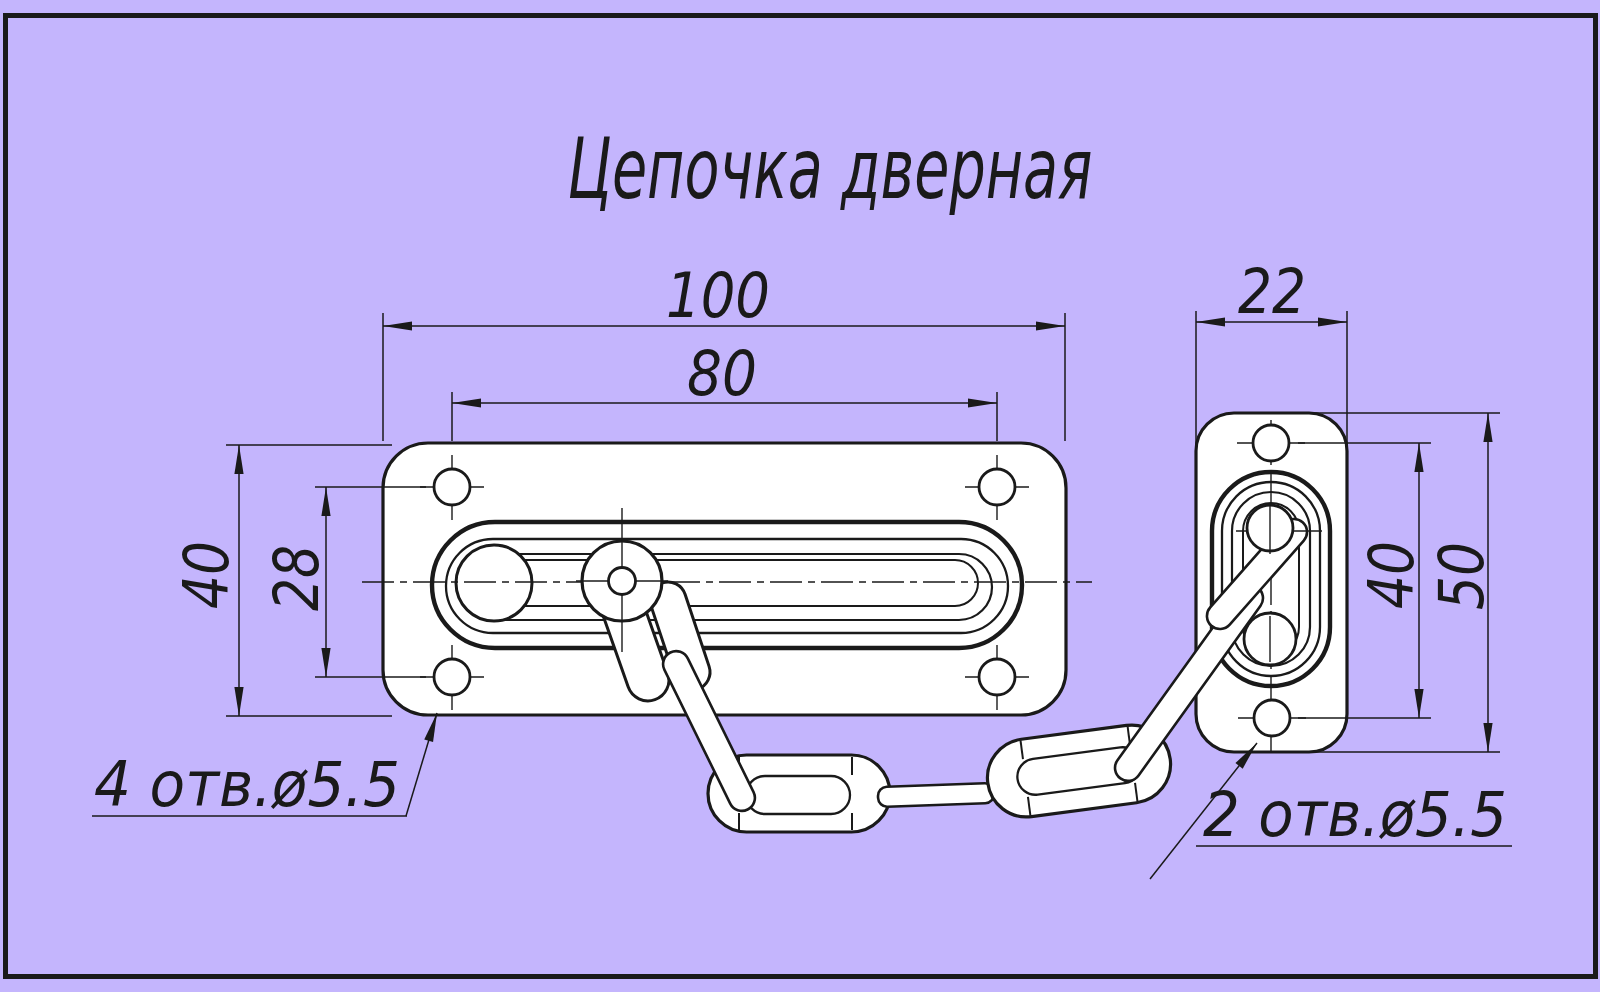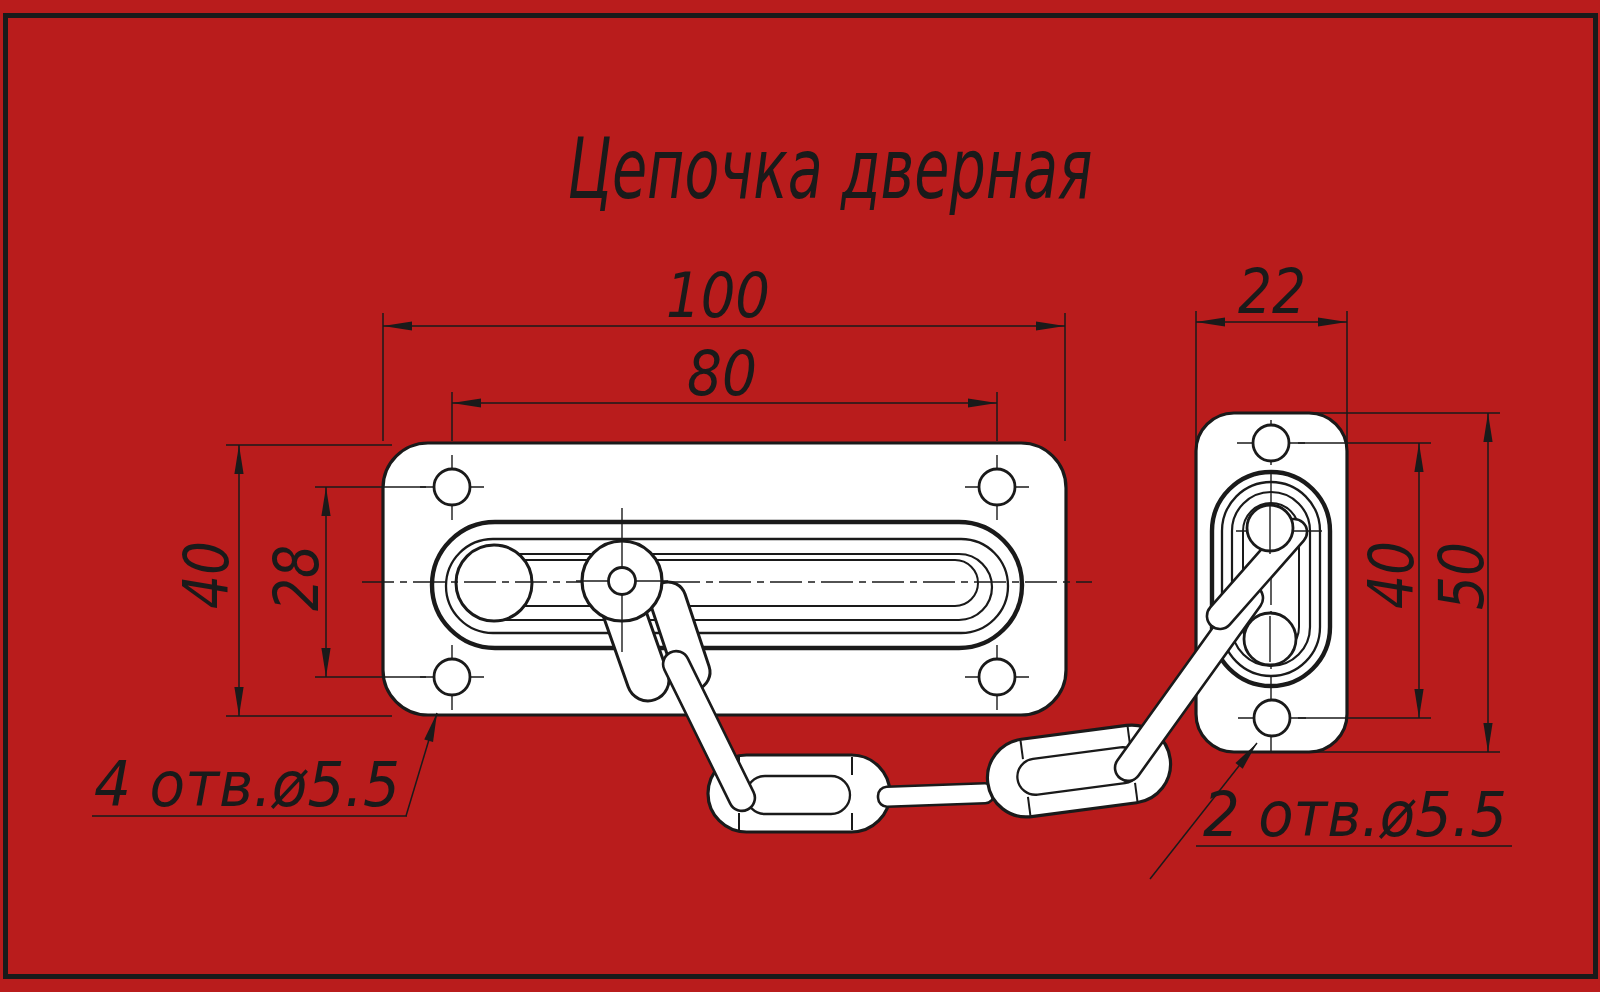--- a/index.html
+++ b/index.html
@@ -1,16 +1,16 @@
 <!DOCTYPE html>
 <html><head>
 <meta charset="utf-8">
 <style>
   html,body{margin:0;padding:0;background:#ffffff;}
-  #stage{position:relative;width:1600px;height:992px;background:#b91c1c;overflow:hidden;}
+  #stage{position:relative;width:1600px;height:992px;background:#c4b5fd;overflow:hidden;}
   svg{display:block;}
   .ink{stroke:#1a1a1a;fill:none;}
   .fillw{fill:#ffffff;stroke:#1a1a1a;}
   .thick{stroke-width:3.2;}
   .slot1{stroke-width:4.4;}
   .mid{stroke-width:2.3;}
   .thin{stroke-width:1.5;}
   .hair{stroke-width:1.4;}
   .cdash{stroke-dasharray:32 6 7 6;}
   text{fill:#1a1a1a;stroke:none;font-family:"DejaVu Sans",sans-serif;font-style:italic;}

